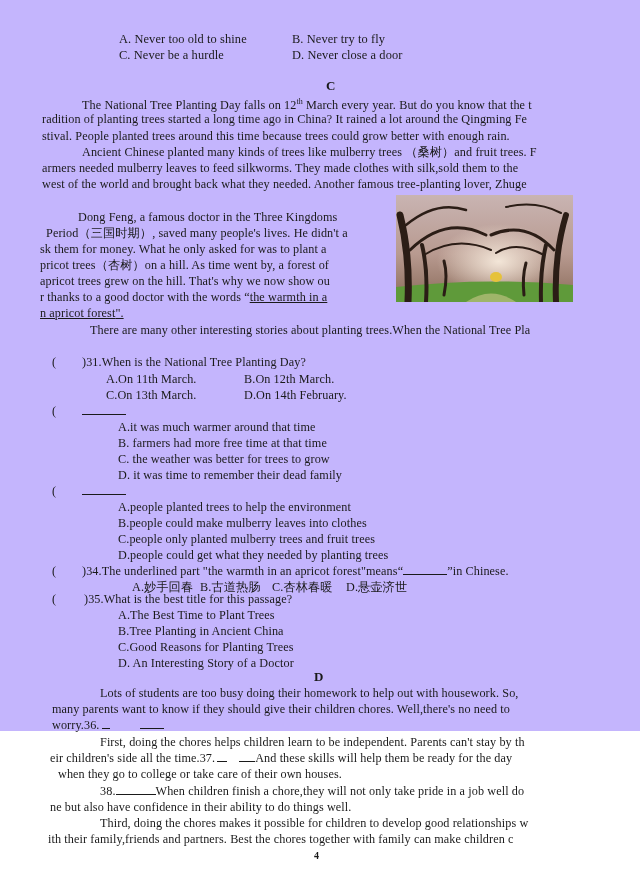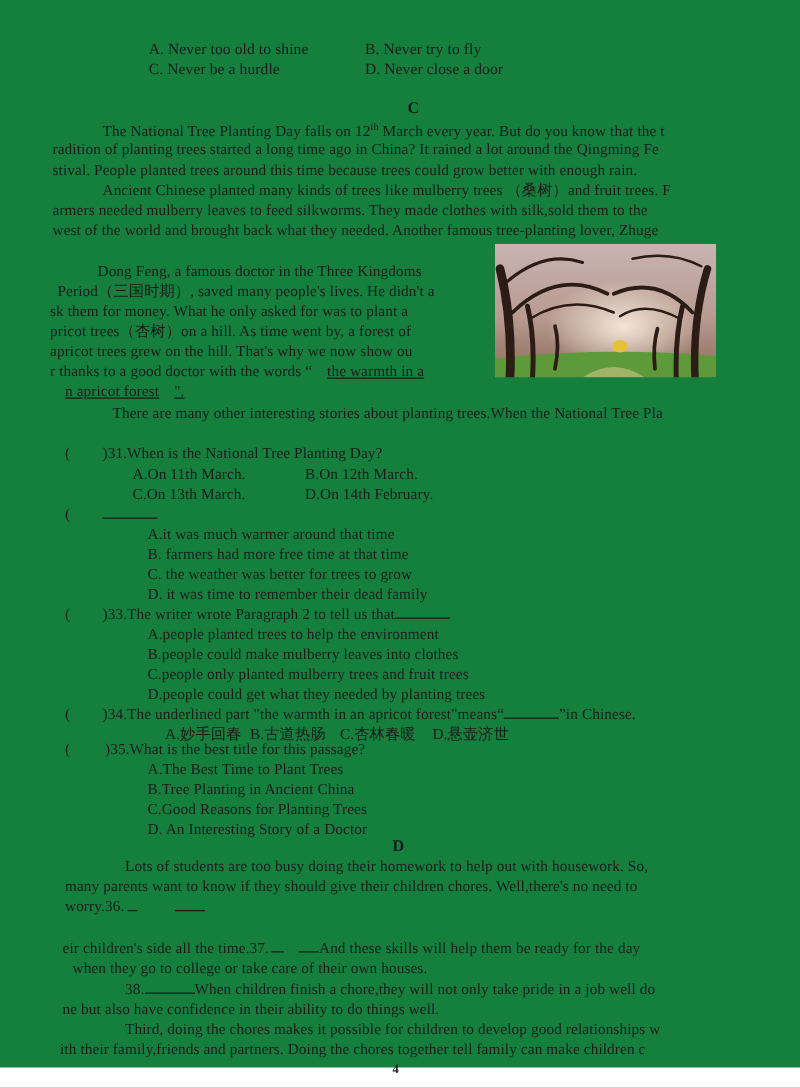--- a/index.html
+++ b/index.html
@@ -1,22 +1,22 @@
 <!DOCTYPE html>
 <html><head>
 <meta charset="utf-8">
 <style>
   html, body { margin: 0; padding: 0; background: #ffffff; }
   body { width: 640px; height: 870px; position: relative; overflow: hidden;
          font-family: "Liberation Serif", "DejaVu Serif", serif; color: #1a1a1a; }
-  .page { position: absolute; left: 0; top: 0; width: 640px; height: 854px; background: #15803d; }
+  .page { position: absolute; left: 0; top: 0; width: 640px; height: 731px; background: #c4b5fd; }
   .ln { position: absolute; white-space: nowrap; font-size: 12.2px; line-height: 16px; letter-spacing: 0.1px; }
   .opt { font-size: 12.4px; }
   .hd { font-weight: bold; font-size: 13px; }
-  .u { text-decoration: underline; margin-left: 12px; }
+  .u { text-decoration: underline; }
   .blank { display: inline-block; border-bottom: 1px solid #1a1a1a; height: 11px; vertical-align: baseline; }
   .photo { position: absolute; left: 396px; top: 195px; width: 177px; height: 107px; overflow: hidden; }
   .photo svg { display: block; width: 100%; height: 100%; }
   .pnum { position: absolute; left: 314px; top: 850px; font-size: 10px; font-weight: bold; }
 </style>
 </head>
 <body>
 
 <div class="page">
 
@@ -93,21 +93,21 @@
     <div class="ln" style="left:52px;top:403px">(</div>
     <div class="ln" style="left:82px;top:403px"><span class="blank" style="width:44px"></span></div>
     <div class="ln" style="left:118px;top:419px">A.it was much warmer around that time</div>
     <div class="ln" style="left:118px;top:435px">B. farmers had more free time at that time</div>
     <div class="ln" style="left:118px;top:451px">C. the weather was better for trees to grow</div>
     <div class="ln" style="left:118px;top:467px">D. it was time to remember their dead family</div>
   </div>
 
   <div>
     <div class="ln" style="left:52px;top:483px">(</div>
-    <div class="ln" style="left:82px;top:483px"><span>)33.The writer wrote Paragraph 2 to tell us that</span><span class="blank" style="width:44px"></span></div>
+    <div class="ln" style="left:82px;top:483px"><span class="blank" style="width:44px"></span></div>
     <div class="ln" style="left:118px;top:499px">A.people planted trees to help the environment</div>
     <div class="ln" style="left:118px;top:515px">B.people could make mulberry leaves into clothes</div>
     <div class="ln" style="left:118px;top:531px">C.people only planted mulberry trees and fruit trees</div>
     <div class="ln" style="left:118px;top:547px">D.people could get what they needed by planting trees</div>
   </div>
 
   <div>
     <div class="ln" style="left:52px;top:563px">(</div>
     <div class="ln" style="left:82px;top:563px"><span>)34.The underlined part "the warmth in an apricot forest"means“</span><span class="blank" style="width:44px"></span><span>”in Chinese.</span></div>
     <div class="ln" style="left:132px;top:579px">A.妙手回春</div>
@@ -124,23 +124,24 @@
     <div class="ln" style="left:118px;top:639px">C.Good Reasons for Planting Trees</div>
     <div class="ln" style="left:118px;top:655px">D. An Interesting Story of a Doctor</div>
   </div>
 
   <div class="ln hd" style="left:314px;top:669px">D</div>
 
   <div class="ln" style="left:100px;top:685px">Lots of students are too busy doing their homework to help out with housework. So,</div>
   <div class="ln" style="left:52px;top:701px">many parents want to know if they should give their children chores. Well,there's no need to</div>
   <div class="ln" style="left:52px;top:717px"><span>worry.36.</span><span class="blank" style="width:8px;margin-left:2px"></span><span class="blank" style="width:24px;margin-left:30px"></span></div>
 
+  <div class="ln" style="left:100px;top:734px">First, doing the chores helps children learn to be independent. Parents can't stay by th</div>
   <div class="ln" style="left:50px;top:750px"><span>eir children's side all the time.37.</span><span class="blank" style="width:10px;margin-left:2px"></span><span class="blank" style="width:16px;margin-left:12px"></span><span>And these skills will help them be ready for the day</span></div>
   <div class="ln" style="left:58px;top:766px">when they go to college or take care of their own houses.</div>
 
   <div class="ln" style="left:100px;top:783px"><span>38.</span><span class="blank" style="width:40px"></span><span>When children finish a chore,they will not only take pride in a job well do</span></div>
   <div class="ln" style="left:50px;top:799px">ne but also have confidence in their ability to do things well.</div>
 
   <div class="ln" style="left:100px;top:815px">Third, doing the chores makes it possible for children to develop good relationships w</div>
-  <div class="ln" style="left:48px;top:831px">ith their family,friends and partners. Doing the chores together tell family can make children c</div>
+  <div class="ln" style="left:48px;top:831px">ith their family,friends and partners. Best the chores together with family can make children c</div>
 
   <div class="pnum">4</div>
 </div>
 
 </body></html>

